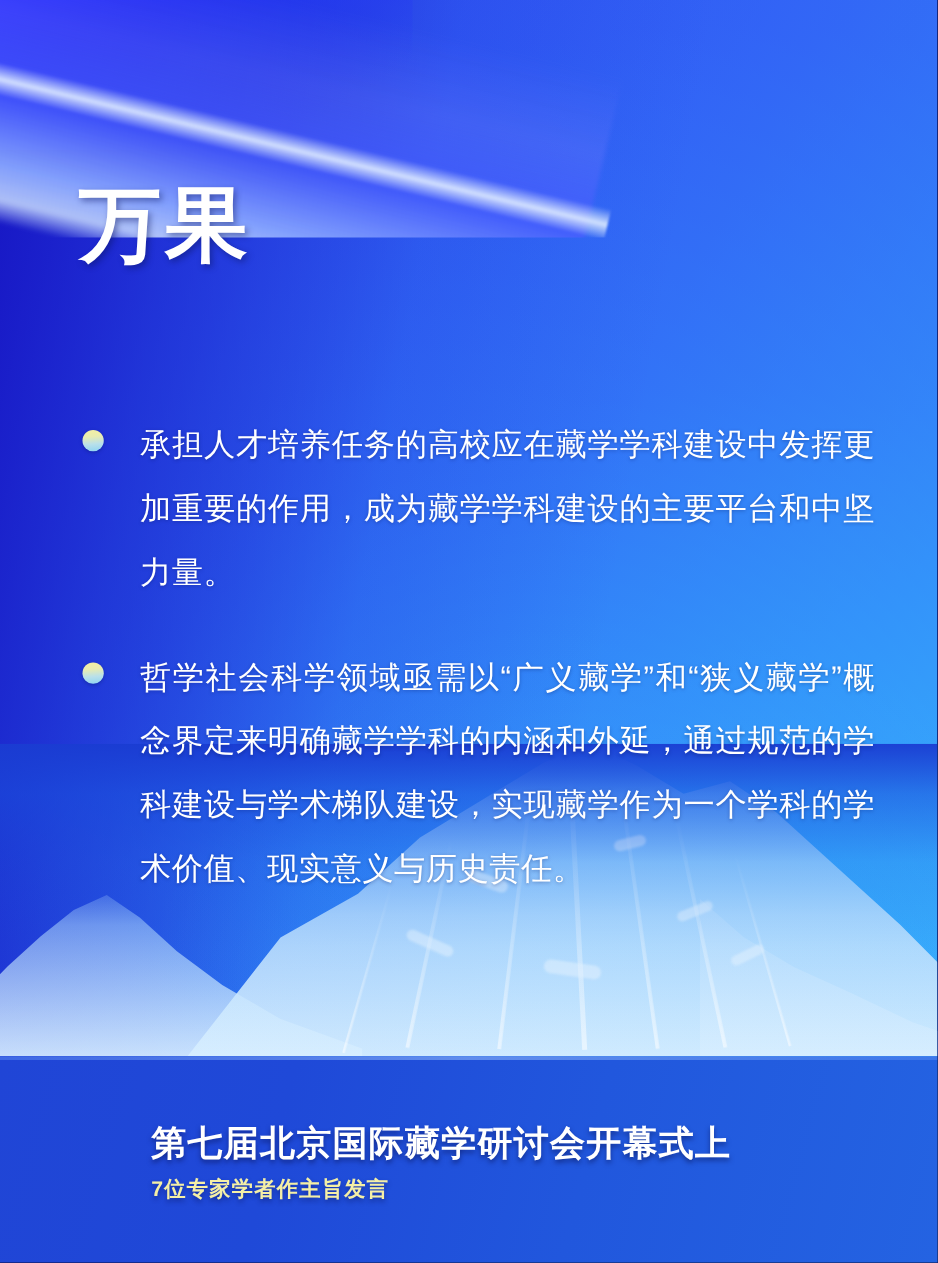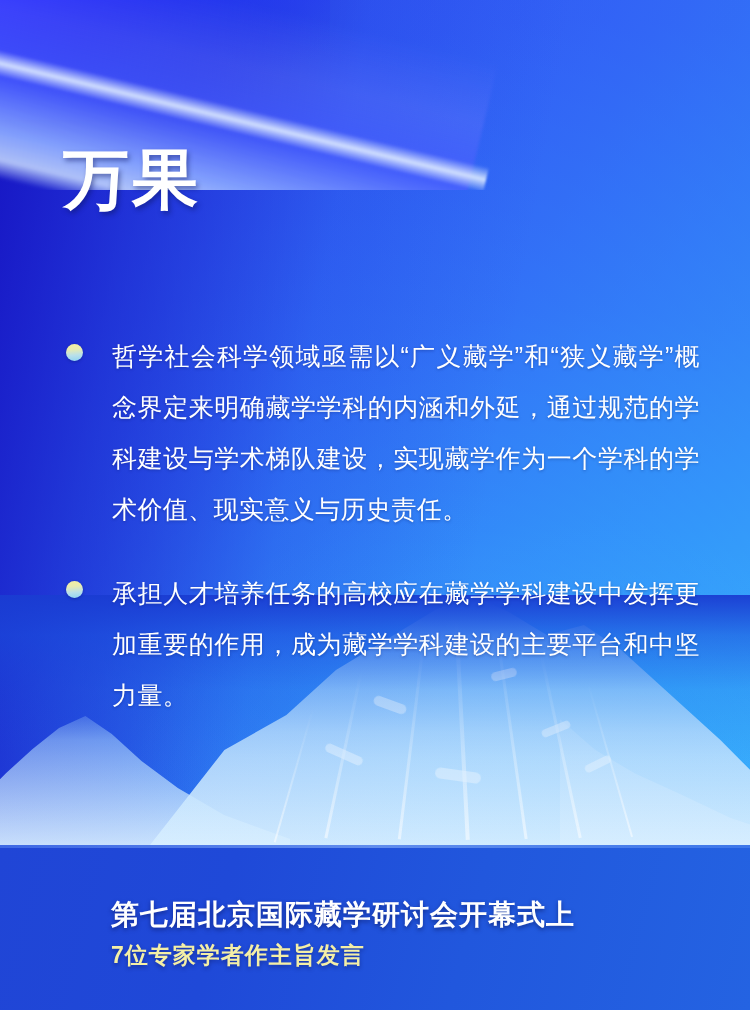--- a/index.html
+++ b/index.html
@@ -97,30 +97,30 @@
   
   .footer-band{
     position:absolute; left:0; bottom:0; width:750px; height:165px;
     background:linear-gradient(105deg, #2045d6 0%, #1f49d8 30%, #2157dd 62%, #2463e2 100%);
   }
   .footer-band::before{
     content:""; position:absolute; left:0; top:0; width:100%; height:3px;
     background:linear-gradient(90deg, rgba(120,170,255,.35), rgba(160,200,255,.5), rgba(120,170,255,.3));
   }
   .footer-inner{
-    position:absolute; left:111px; top:52px; width:560px;
+    position:absolute; left:121px; top:52px; width:560px;
   }
   .footer-line1{
     font-size:28px; font-weight:700; color:#ffffff; letter-spacing:1px;
     text-shadow:0 2px 4px rgba(8,16,80,.55);
     white-space:nowrap; line-height:1.25;
   }
   .footer-line2{
     margin-top:9px;
-    font-size:23px; font-weight:700; color:#f4efa6; letter-spacing:1px;
+    font-size:17px; font-weight:700; color:#f4efa6; letter-spacing:1px;
     text-shadow:0 2px 4px rgba(8,16,80,.45);
     white-space:nowrap; line-height:1.25;
   }
 
   
   .content{position:absolute; left:0; top:0; width:750px; height:972px;}
 
   .name{
     position:absolute; left:63px; top:146px;
     font-size:66px; font-weight:800; color:#ffffff;
@@ -188,26 +188,26 @@
 
   <div class="content">
 
     <div class="name">万果</div>
 
 
     <div class="bullets">
 
       <div class="bullet">
         <span class="dot"></span>
-        <div class="btext">哲学社会科学领域亟需以“广义藏学”和“狭义藏学”概念界定来明确藏学学科的内涵和外延，通过规范的学科建设与学术梯队建设，实现藏学作为一个学科的学术价值、现实意义与历史责任。</div>
+        <div class="btext">承担人才培养任务的高校应在藏学学科建设中发挥更加重要的作用，成为藏学学科建设的主要平台和中坚力量。</div>
       </div>
 
       <div class="bullet">
         <span class="dot"></span>
-        <div class="btext">承担人才培养任务的高校应在藏学学科建设中发挥更加重要的作用，成为藏学学科建设的主要平台和中坚力量。</div>
+        <div class="btext">哲学社会科学领域亟需以“广义藏学”和“狭义藏学”概念界定来明确藏学学科的内涵和外延，通过规范的学科建设与学术梯队建设，实现藏学作为一个学科的学术价值、现实意义与历史责任。</div>
       </div>
 
     </div>
   </div>
 
   <div class="footer-band">
     <div class="footer-inner">
       <div class="footer-line1">第七届北京国际藏学研讨会开幕式上</div>
       <div class="footer-line2">7位专家学者作主旨发言</div>
     </div>

